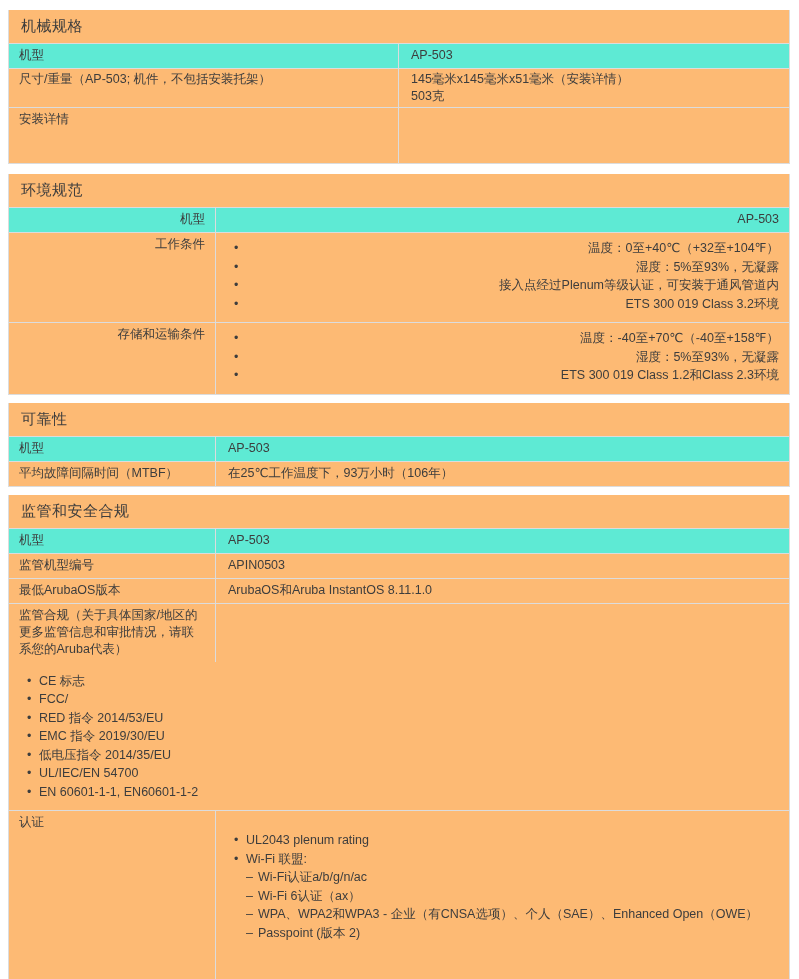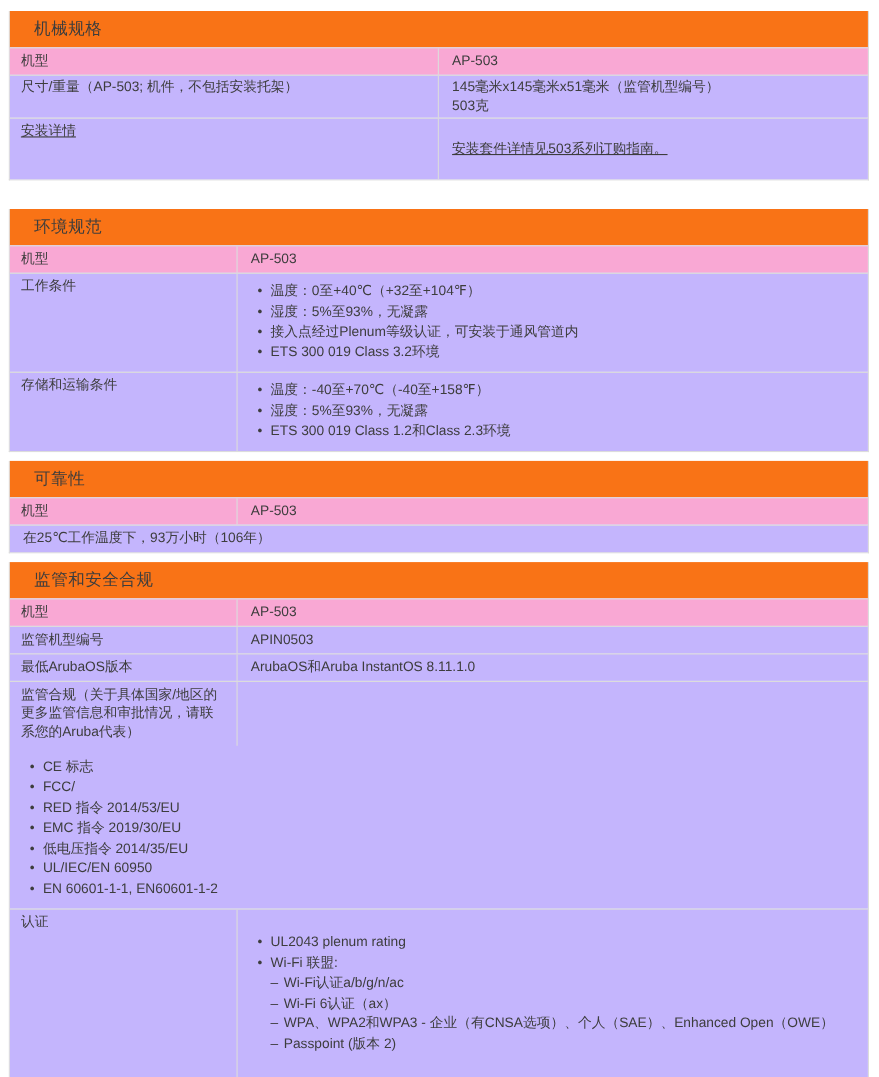--- a/index.html
+++ b/index.html
@@ -16,56 +16,56 @@
   }
   .spec-table {
     width: 782px;
     margin-left: 8px;
     box-sizing: border-box;
     border: 1px solid #dcdcdc;
     border-top: none;
     background: #ffffff;
   }
   .spec-table.first { margin-top: 10px; }
-  .spec-table.gap25 { margin-top: 26px; }
+  .spec-table.gap25 { margin-top: 10px; text-align: right; }
   .spec-table.gap24 { margin-top: 8px; }
 
   .section-header {
-    background: #f97316;
+    background: #fdba74;
     height: 33px;
     display: flex;
     align-items: center;
-    padding: 0 22px;
+    padding: 0 12px;
     font-size: 15px;
     letter-spacing: 0.5px;
     box-sizing: border-box;
   }
   .row {
     display: flex;
     border-top: 1px solid #dcdcdc;
-    background: #c4b5fd;
-  }
-  .row.shaded { background: #f9a8d4; }
+    background: #fdba74;
+  }
+  .row.shaded { background: #5eead4; }
 
   .cell {
     box-sizing: border-box;
     font-size: 12.5px;
     line-height: 17px;
     padding: 3px 10px 4px 10px;
   }
   .cell-label {
     border-right: 1px solid #dcdcdc;
     flex-shrink: 0;
   }
   .cols-half  .cell-label { width: 390px; }
   .cols-narrow .cell-label { width: 207px; }
   .cell-value { flex: 1; padding-left: 12px; }
 
   .two-line .cell { padding-top: 2px; padding-bottom: 2px; }
-  .row-install { min-height: 55px; text-decoration: underline; }
+  .row-install { min-height: 55px; }
   .row-install .cell-value { display: flex; align-items: center; }
 
   ul.bullets {
     margin: 0;
     padding: 3px 0 5px 0;
     list-style: none;
   }
   ul.bullets li {
     position: relative;
     line-height: 18.5px;
@@ -96,29 +96,28 @@
   <div class="section-header">机械规格</div>
 
   <div class="row shaded">
     <div class="cell cell-label">机型</div>
     <div class="cell cell-value">AP-503</div>
   </div>
 
   <div class="row two-line">
     <div class="cell cell-label">尺寸/重量（AP-503; 机件，不包括安装托架）</div>
     <div class="cell cell-value">
-      <div>145毫米x145毫米x51毫米（监管机型编号）</div>
+      <div>145毫米x145毫米x51毫米（安装详情）</div>
       <div>503克</div>
     </div>
   </div>
 
 
   <div class="row row-install">
     <div class="cell cell-label">安装详情</div>
-    <div class="cell cell-value">安装套件详情见503系列订购指南。</div>
   </div>
 </div>
 
 <div class="spec-table cols-narrow gap25">
   <div class="section-header">环境规范</div>
 
   <div class="row shaded">
     <div class="cell cell-label">机型</div>
     <div class="cell cell-value">AP-503</div>
   </div>
@@ -149,20 +148,21 @@
 
 <div class="spec-table cols-narrow gap24">
   <div class="section-header">可靠性</div>
 
   <div class="row shaded">
     <div class="cell cell-label">机型</div>
     <div class="cell cell-value">AP-503</div>
   </div>
 
   <div class="row">
+    <div class="cell cell-label">平均故障间隔时间（MTBF）</div>
     <div class="cell cell-value">在25℃工作温度下，93万小时（106年）</div>
   </div>
 </div>
 
 <div class="spec-table cols-narrow gap24">
   <div class="section-header">监管和安全合规</div>
 
   <div class="row shaded">
     <div class="cell cell-label">机型</div>
     <div class="cell cell-value">AP-503</div>
@@ -180,21 +180,21 @@
 
   <div class="row row-reg">
     <div class="cell cell-label">监管合规（关于具体国家/地区的更多监管信息和审批情况，请联系您的Aruba代表）</div>
     <div class="cell cell-value">
       <ul class="bullets">
         <li class="bullet">CE 标志</li>
         <li class="bullet">FCC/</li>
         <li class="bullet">RED 指令 2014/53/EU</li>
         <li class="bullet">EMC 指令 2019/30/EU</li>
         <li class="bullet">低电压指令 2014/35/EU</li>
-        <li class="bullet">UL/IEC/EN 60950</li>
+        <li class="bullet">UL/IEC/EN 54700</li>
         <li class="bullet">EN 60601-1-1, EN60601-1-2</li>
       </ul>
     </div>
   </div>
 
   <div class="row row-cert">
     <div class="cell cell-label">认证</div>
     <div class="cell cell-value">
       <ul class="bullets">
         <li class="bullet">UL2043 plenum rating</li>

